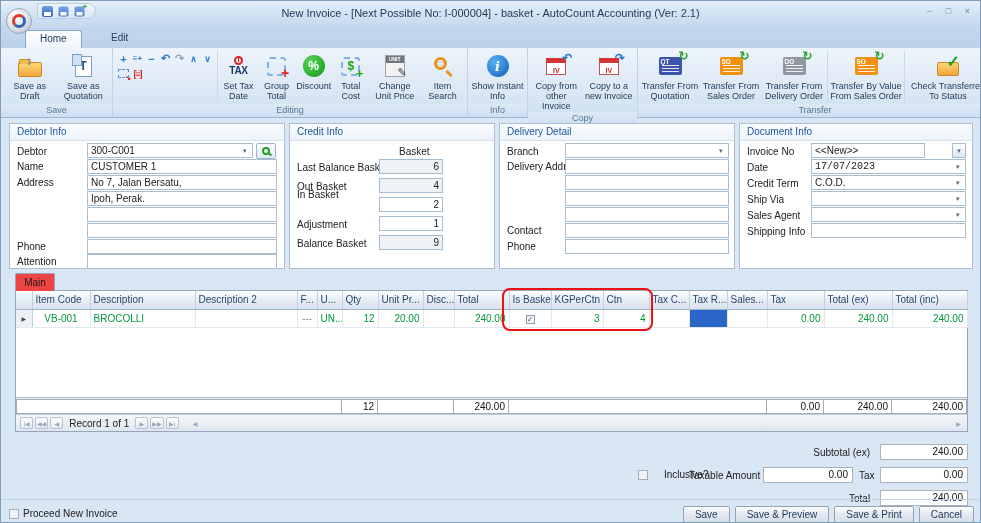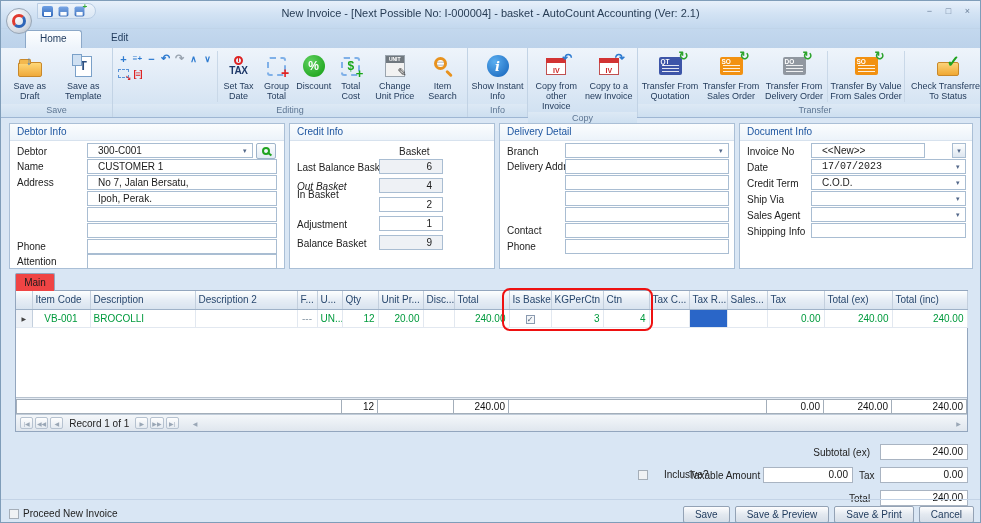--- a/index.html
+++ b/index.html
@@ -89,21 +89,21 @@
   .doc-ic .cyc { position:absolute; top:-8px; right:-7px; color:#2ca32c; font-size:12px; font-weight:bold; }
   .doc-navy { background:#3d55a8; } .doc-orange { background:#f29111; } .doc-gray { background:#9097a0; }
   .chk-ic { width:22px; height:14px; background:linear-gradient(#fbd37a,#f0a832); border:1px solid #c8882a; border-radius:2px; position:relative; margin-top:6px; }
   .chk-ic::after { content:"✓"; position:absolute; right:-2px; top:-11px; color:#1fa31f; font-weight:bold; font-size:16px; }
   
   .panel { position:absolute; top:122px; height:146px; background:#fff; border:1px solid #aabfd6; }
   .panel-h { height:17px; line-height:16px; padding-left:7px; color:#1e56a0; font-size:10px;
     background:linear-gradient(#fbfdfe,#ecf3fa); border-bottom:1px solid #d7e2ee; }
   .plabel { position:absolute; font-size:10px; color:#222; }
   .tfield { position:absolute; height:15px; background:#fff; border:1px solid #a9bdd2; font-size:10px;
-    padding:1px 10px; overflow:hidden; white-space:nowrap; }
+    padding:1px 3px; overflow:hidden; white-space:nowrap; }
   .tfield.ro { background:#eef1f5; }
   .tfield.num { text-align:right; }
   .carat { position:absolute; right:2px; top:3px; font-size:7px; color:#53688a; }
   .dd-btn { position:absolute; width:14px; height:15px; background:linear-gradient(#fdfefe,#dde6f0); border:1px solid #a9bdd2;
     text-align:center; font-size:7px; color:#53688a; line-height:14px; }
   .lookup-btn { position:absolute; width:20px; height:16px; background:linear-gradient(#fdfefe,#e2ebf4);
     border:1px solid #9fb4ca; border-radius:2px; display:flex; align-items:center; justify-content:center; }
   .mag { width:8px; height:8px; border:2px solid #1fa31f; border-radius:50%; position:relative; }
   .mag::after { content:""; position:absolute; width:5px; height:2px; background:#1fa31f; transform:rotate(40deg); right:-4px; bottom:-2px; }
   
@@ -178,21 +178,21 @@
         <div class="rbtn" style="width:54px;">
           <span class="ricon">
               <span class="fold-ic"></span>
             </span>
           <span class="rlabel">Save as Draft</span>
         </div>
         <div class="rbtn" style="width:54px;">
           <span class="ricon">
               <span class="tmpl-ic">T</span>
             </span>
-          <span class="rlabel">Save as Template</span>
+          <span class="rlabel">Save as Quotation</span>
         </div>
       </div>
       <div class="rgroup-label">Save</div>
     </div>
 
     <div class="rgroup" style="width:355px;">
       <div class="rgroup-body">
         <div class="mini-strip">
           <div class="mini-row">
             <span class="mi">+</span>
@@ -353,21 +353,21 @@
   <div class="tfield" style="left:86px; top:238px; width:190px;"></div>
   <span class="plabel" style="left:16px; top:255px;">Attention</span>
   <div class="tfield" style="left:86px; top:253px; width:190px;"></div>
 
   <div class="panel" style="left:288px; width:206px;">
     <div class="panel-h">Credit Info</div>
   </div>
   <span class="plabel" style="left:398px; top:145px;">Basket</span>
   <span class="plabel" style="left:296px; top:161px;">Last Balance Basket</span>
   <div class="tfield ro num" style="left:378px; top:158px; width:64px;">6</div>
-  <span class="plabel" style="left:296px; top:180px;font-style:italic;">Out Basket</span>
+  <span class="plabel" style="left:296px; top:180px;">Out Basket</span>
   <div class="tfield ro num" style="left:378px; top:177px; width:64px;">4</div>
   <span class="plabel" style="left:296px; top:188px;">In Basket</span>
   <div class="tfield num" style="left:378px; top:196px; width:64px;">2</div>
   <span class="plabel" style="left:296px; top:218px;">Adjustment</span>
   <div class="tfield num" style="left:378px; top:215px; width:64px;">1</div>
   <span class="plabel" style="left:296px; top:237px;">Balance Basket</span>
   <div class="tfield ro num" style="left:378px; top:234px; width:64px;">9</div>
 
   <div class="panel" style="left:498px; width:236px;">
     <div class="panel-h">Delivery Detail</div>

